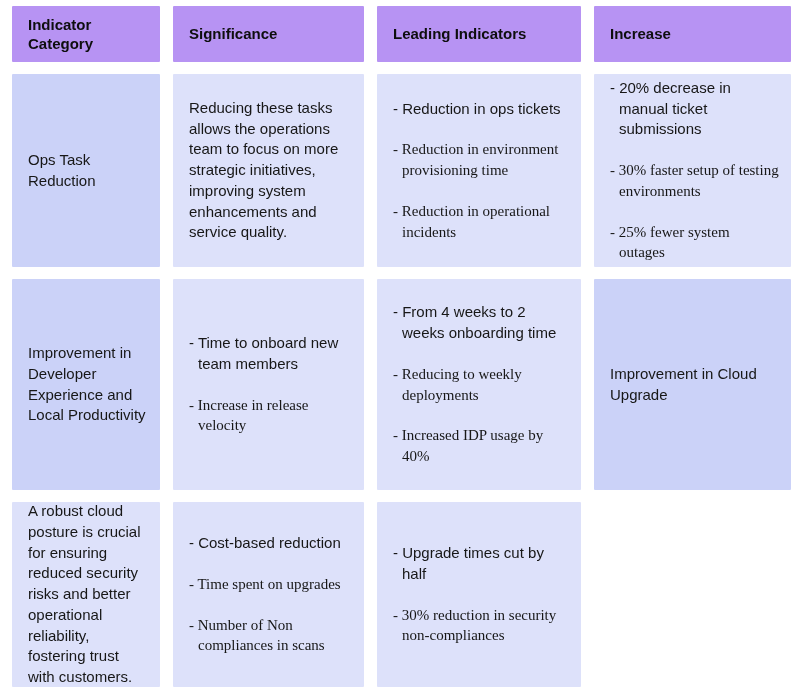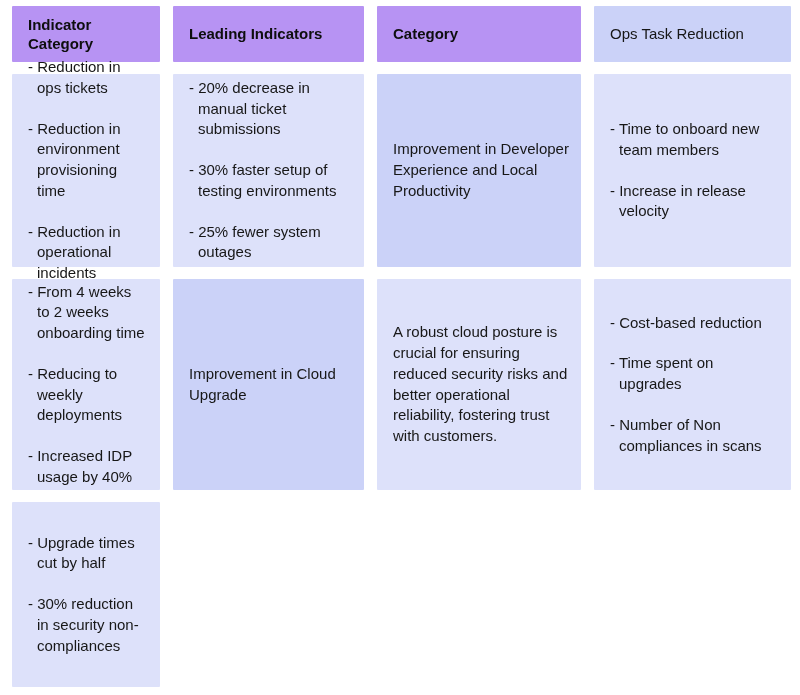--- a/index.html
+++ b/index.html
@@ -45,30 +45,33 @@
   .cell.body {
     background: #dde1fa;
     padding: 12px 12px 12px 16px;
   }
   .item {
     padding-left: 9px;
     text-indent: -9px;
   }
   .item + .item {
     margin-top: 20px;
+    font-family: Liberation Serif, serif;
   }
 </style>
 </head>
 <body>
 
 <div class="table-grid" id="grid">
   <div class="cell header">Indicator Category</div>
+  <div class="cell header">Significance</div>
   <div class="cell header">Leading Indicators</div>
-  <div class="cell header">Category</div>
+  <div class="cell header">Increase</div>
 <div class="cell cat">Ops Task Reduction</div>
+    <div class="cell body">Reducing these tasks allows the operations team to focus on more strategic initiatives, improving system enhancements and service quality.</div>
     <div class="cell body">
       <div class="item">- Reduction in ops tickets</div>
       <div class="item">- Reduction in environment provisioning time</div>
       <div class="item">- Reduction in operational incidents</div>
     </div>
     <div class="cell body">
       <div class="item">- 20% decrease in manual ticket submissions</div>
       <div class="item">- 30% faster setup of testing environments</div>
       <div class="item">- 25% fewer system outages</div>
     </div>

